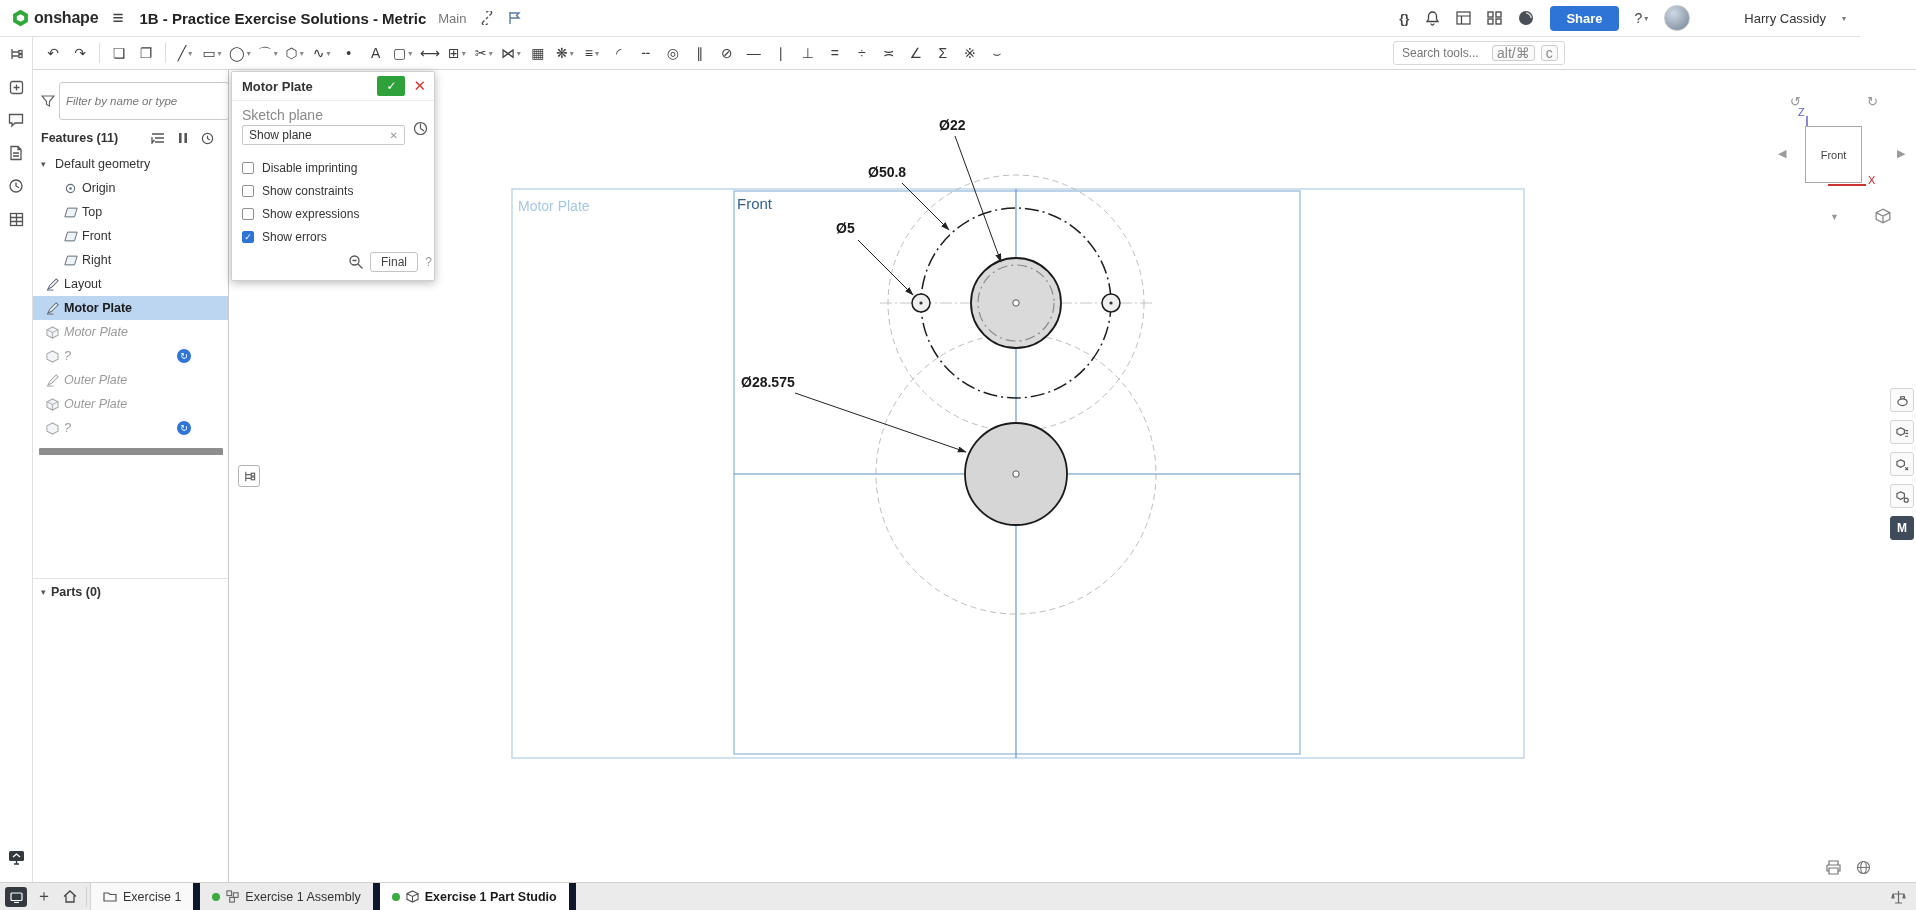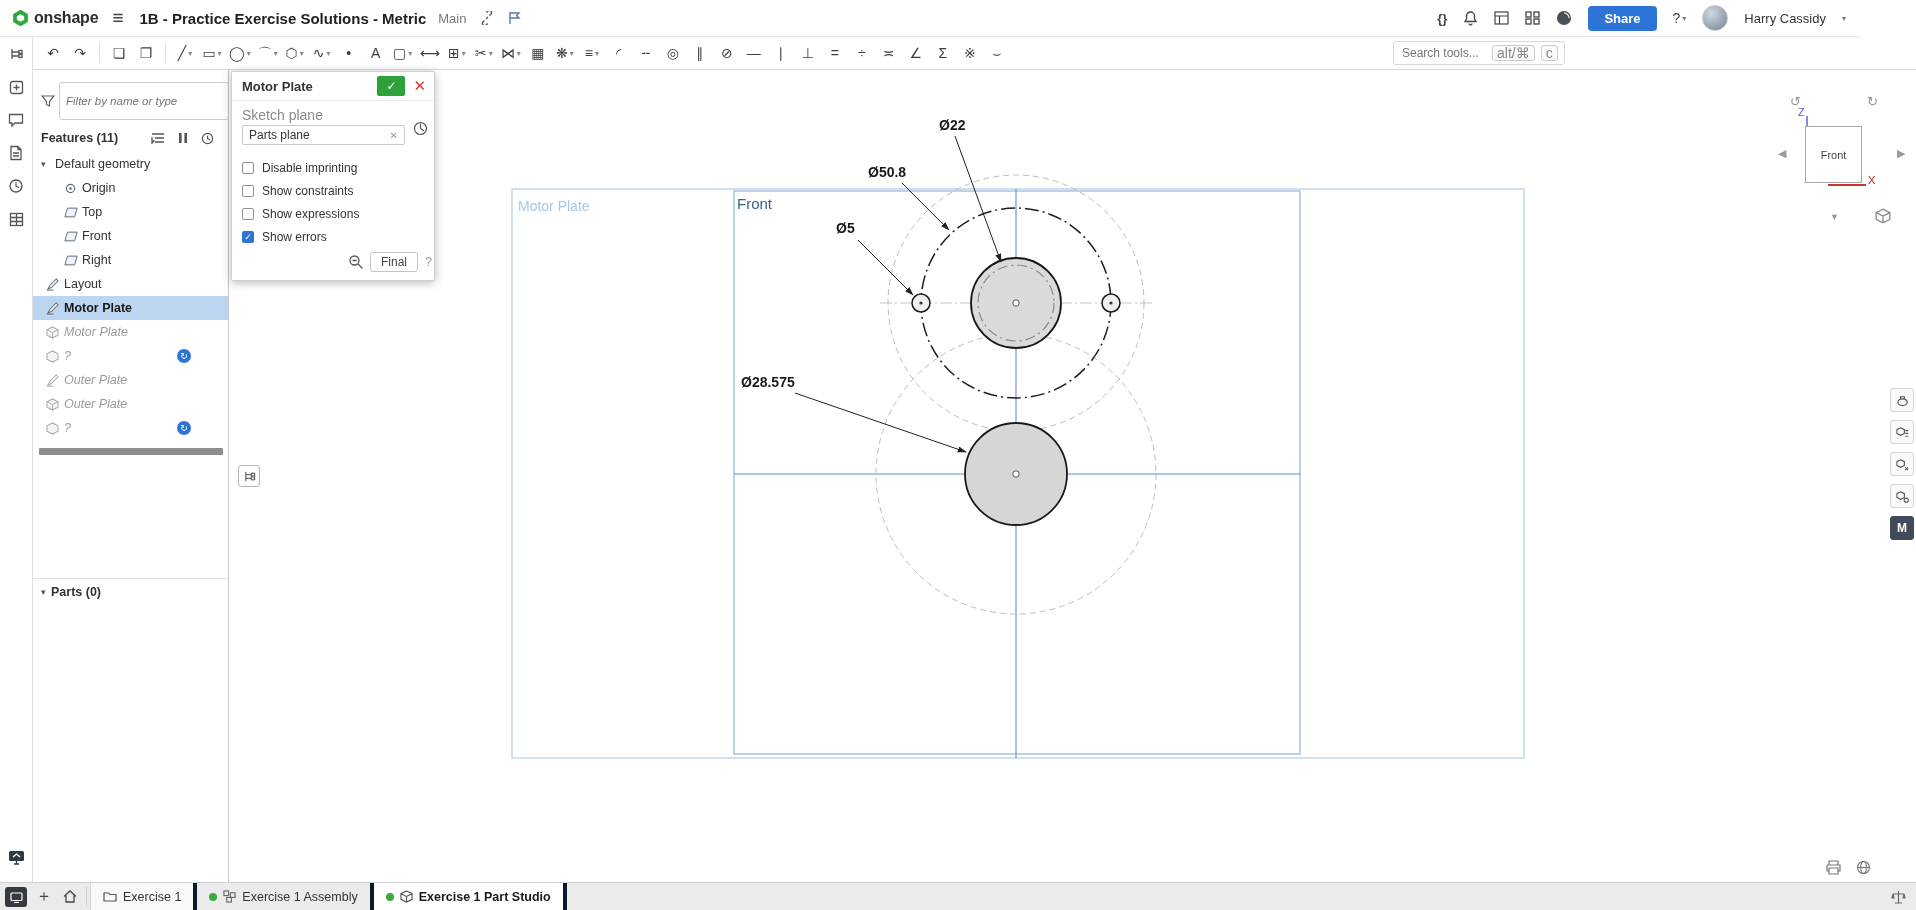--- a/index.html
+++ b/index.html
@@ -16,21 +16,21 @@
   .ws-label{font-size:13px;color:#777;margin-left:12px;}
   .tb-iconbtn{margin-left:14px;color:#555;display:flex;align-items:center;}
   .topbar-right{margin-left:auto;display:flex;align-items:center;gap:16px;margin-right:14px;}
   .fs-icon{font-size:13px;font-weight:700;color:#444;}
   .share-btn{background:#2e74d6;color:#fff;font-size:13px;font-weight:600;border-radius:4px;
     padding:5px 16px;cursor:pointer;}
   .help-btn{font-size:14px;color:#444;display:flex;align-items:center;gap:2px;}
   .caret{font-size:8px;color:#777;}
   .avatar{width:26px;height:26px;border-radius:50%;
     background:radial-gradient(circle at 35% 30%,#cfd9e4,#8d9cac 70%,#6e7d8d);border:1px solid #c7c7c7;}
-  .user-name{font-size:13px;color:#333;}
+  .user-name{font-size:13px;color:#333;margin-left:38px;}
   
   .toolbar{position:absolute;left:33px;top:37px;width:1883px;height:33px;background:#fff;
     border-bottom:1px solid #d8d8d8;display:flex;align-items:center;z-index:20;}
   .toolbar-buttons{display:flex;align-items:center;gap:3px;margin-left:8px;}
   .tb-btn{height:26px;min-width:24px;padding:0 2px;display:flex;align-items:center;justify-content:center;
     border-radius:3px;cursor:pointer;color:#3d3d3d;}
   .tb-glyph{font-size:14px;line-height:1;}
   .tb-chev{font-size:8px;color:#888;margin-left:2px;}
   .tb-sep{width:1px;height:20px;background:#ddd;margin:0 4px;}
   .search-tools{position:absolute;left:1360px;top:4px;height:24px;display:flex;align-items:center;gap:6px;
@@ -113,21 +113,21 @@
   .dlg-help{margin-left:auto;color:#999;font-size:12px;cursor:pointer;}
   .find-icon{color:#555;cursor:pointer;}
   
   .bottombar{position:absolute;left:0;top:882px;width:1916px;height:28px;background:#ebebeb;
     border-top:1px solid #d0d0d0;display:flex;align-items:stretch;z-index:30;}
   .bb-dark{width:22px;height:20px;margin:4px 4px 0 5px;background:#33393f;border-radius:3px;color:#fff;
     display:flex;align-items:center;justify-content:center;cursor:pointer;}
   .bb-btn{width:26px;display:flex;align-items:center;justify-content:center;color:#444;font-size:16px;cursor:pointer;}
   .bb-sep{width:1px;background:#cfcfcf;margin:4px 3px;}
   .doc-tab{display:flex;align-items:center;gap:6px;padding:0 12px;font-size:12.5px;color:#333;cursor:pointer;
-    border-right:4px solid #0f172a;}
+    border-right:7px solid #0f172a;}
   .doc-tab.first{background:#f9f9f9;border-left:1px solid #d4d4d4;}
   .doc-tab.active{background:#fff;font-weight:700;color:#1a1a1a;}
   .green-dot{width:8px;height:8px;border-radius:50%;background:#3bab3f;}
   .bb-right{margin-left:auto;display:flex;align-items:center;margin-right:10px;color:#666;}
 </style>
 </head>
 <body>
 
 <div class="topbar">
   <div class="logo">
@@ -621,21 +621,21 @@
 
 <div class="dialog">
   <div class="dlg-header">
     <span class="dlg-title">Motor Plate</span>
     <span class="dlg-ok">✓</span>
     <span class="dlg-cancel">✕</span>
   </div>
   <div class="dlg-body">
     <div class="dlg-small-label">Sketch plane</div>
     <div class="plane-field">
-      <span>Parts plane</span>
+      <span>Show plane</span>
       <span class="plane-clear">✕</span>
     </div>
     <span class="mc-icon">
       <svg width="15" height="15" viewBox="0 0 15 15" fill="none" stroke="currentColor" stroke-width="1.2">
           <circle cx="7.5" cy="7.5" r="6"></circle>
           <path d="M7.5 7.5 L7.5 2.5 M7.5 7.5 L11 10"></path>
         </svg>
     </span>
 
     <div style="height:10px"></div>

